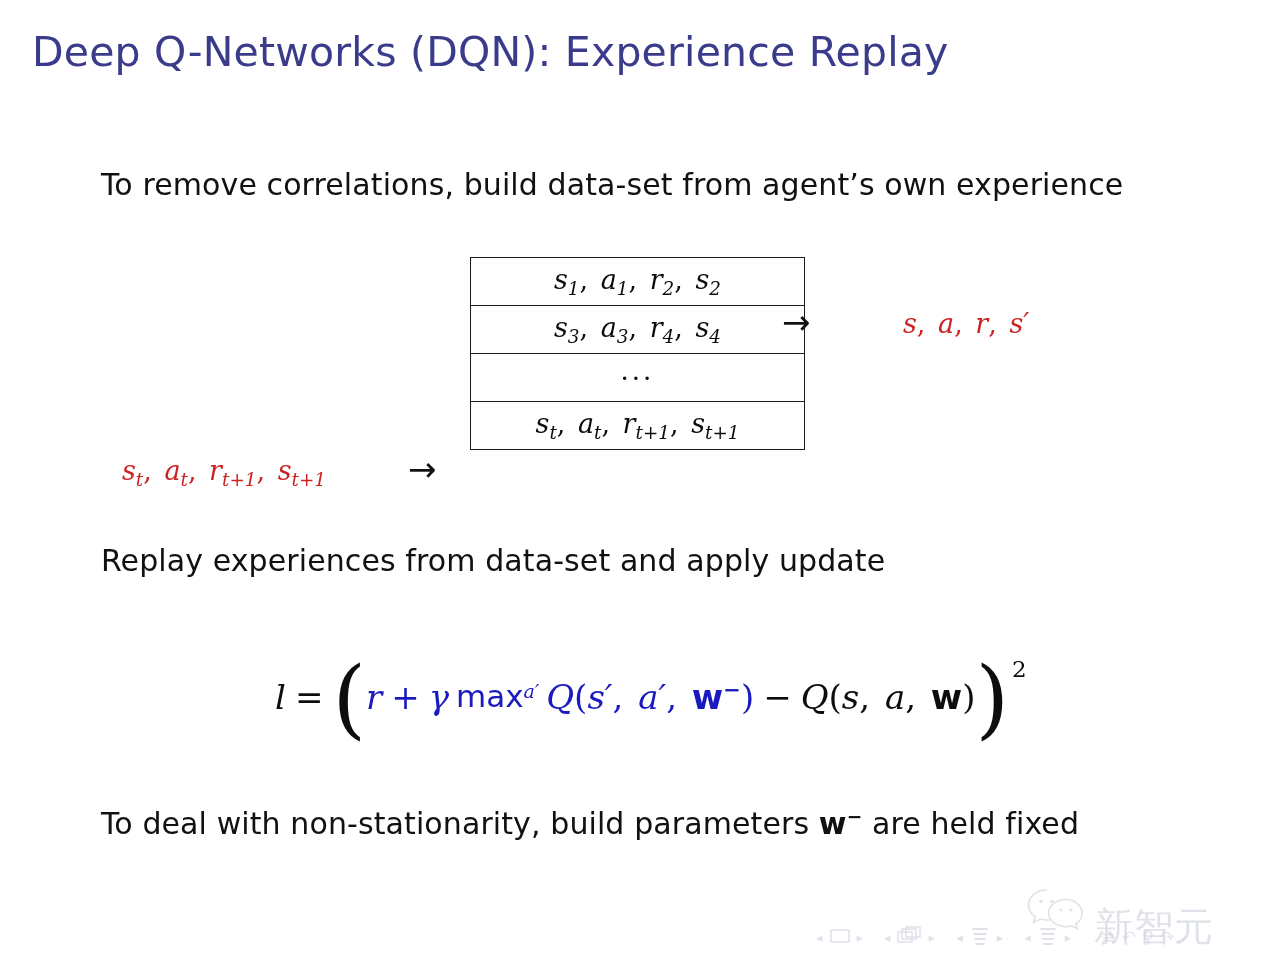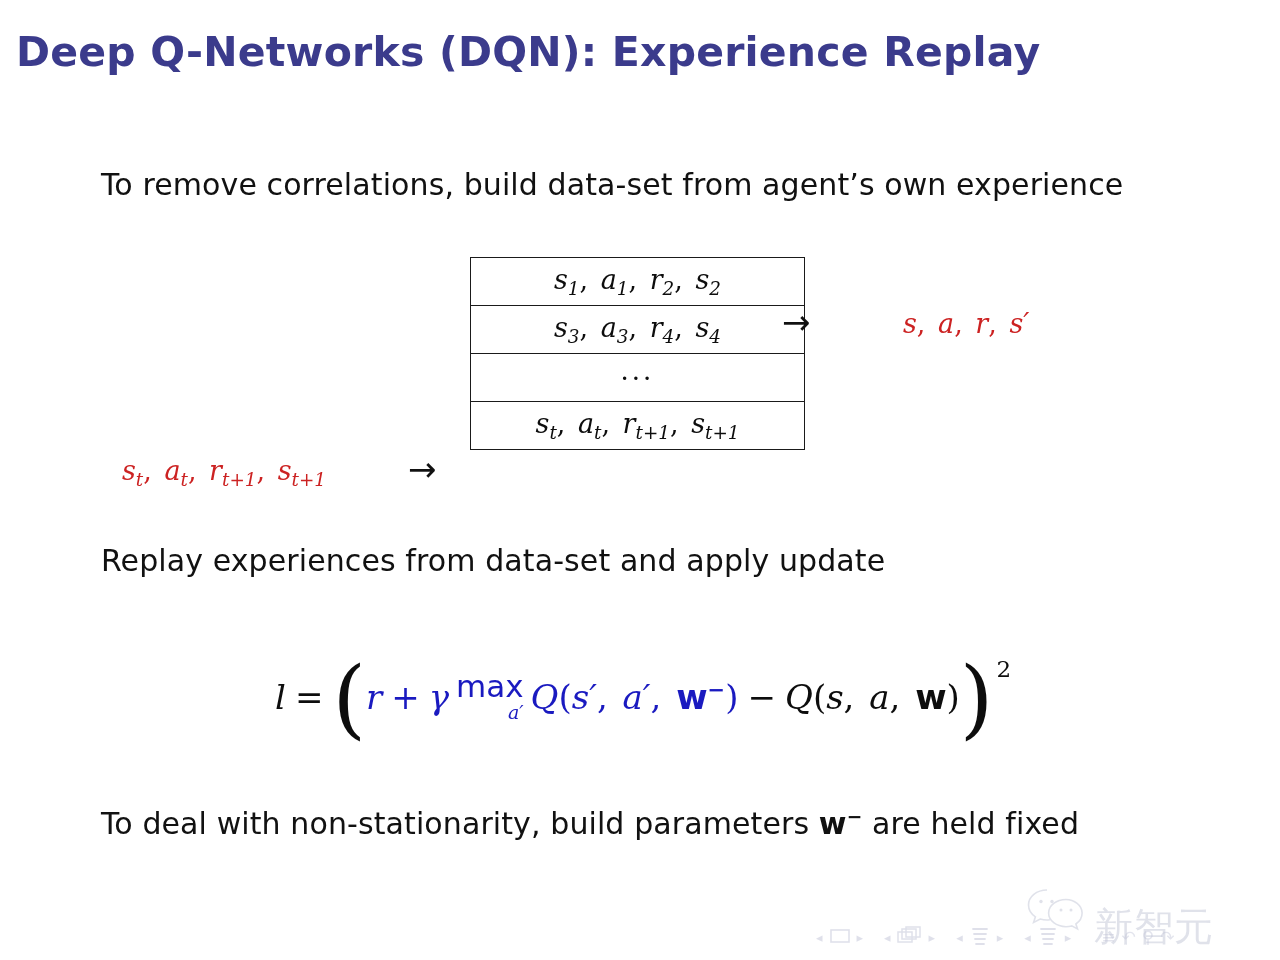--- a/index.html
+++ b/index.html
@@ -12,25 +12,25 @@
     height: 960px;
     position: relative;
     overflow: hidden;
     font-family: "DejaVu Sans", sans-serif;
     color: #000000;
   }
 
   
   #slide-title {
     position: absolute;
-    left: 16px;
+    left: 32px;
     top: 28px;
     font-family: "DejaVu Sans", sans-serif;
     font-size: 41px;
-    font-weight: 700;
+    font-weight: 400;
     letter-spacing: 0.2px;
     color: #3b3b8c;
     white-space: nowrap;
   }
 
   
   .body-line {
     position: absolute;
     font-family: "DejaVu Sans", sans-serif;
     font-size: 30px;
@@ -134,22 +134,22 @@
   .big-paren {
     font-family: "DejaVu Serif", serif;
     font-size: 86px;
     font-style: normal;
     line-height: 0.72;
     position: relative;
     top: 2px;
   }
   .maxop {
     display: inline-flex;
-    flex-direction: column;
-    align-items: flex-end;
+    flex-direction: row;
+    align-items: flex-start;
     justify-content: center;
     vertical-align: middle;
     margin: 0 7px;
     line-height: 1;
   }
   .maxop .max-label {
     font-style: normal;
     font-family: "DejaVu Sans", sans-serif;
     font-size: 31px;
     font-weight: 400;

